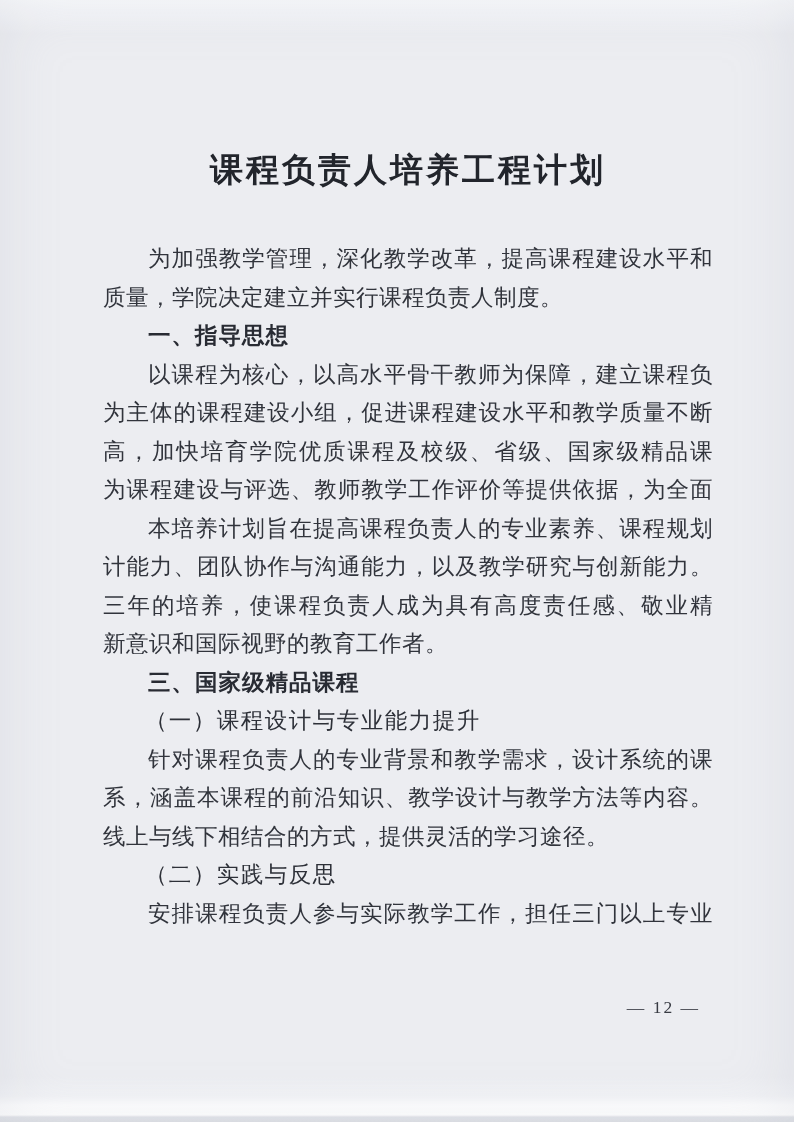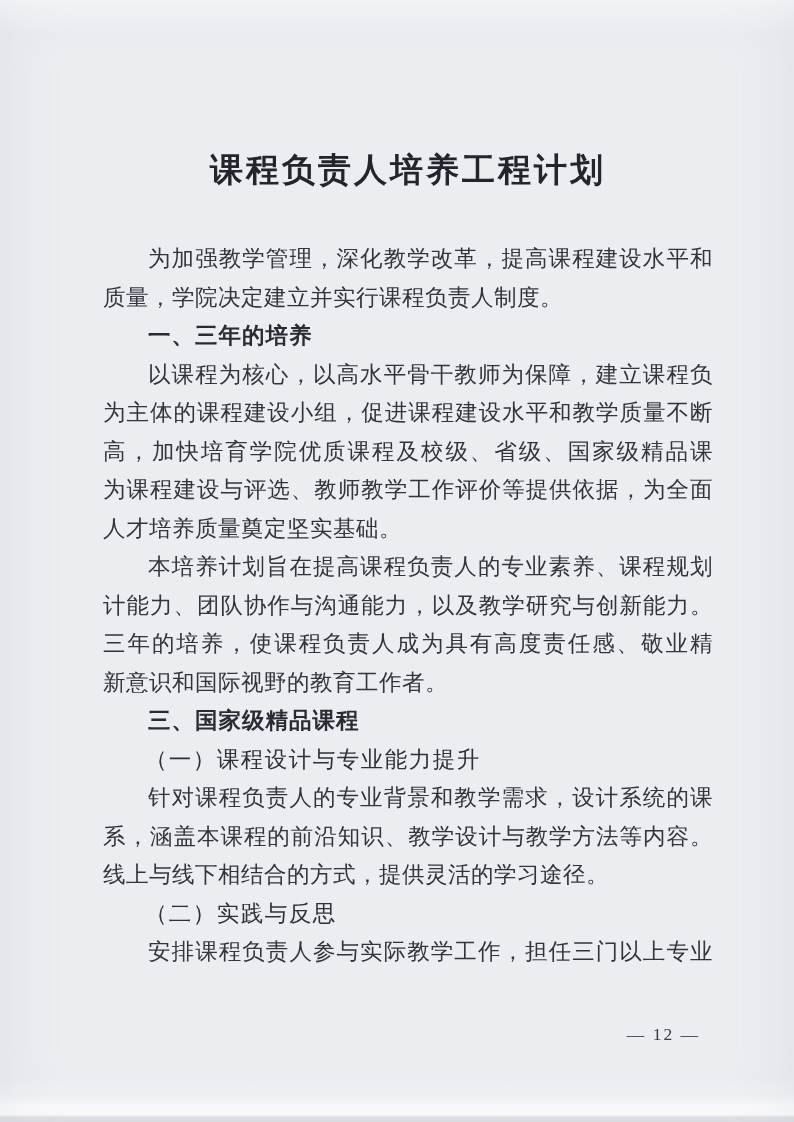--- a/index.html
+++ b/index.html
@@ -55,43 +55,42 @@
     color: #282b33;
     letter-spacing: 1px;
   }
   .line.subheading {
     text-indent: 1.85em;
     letter-spacing: 1.5px;
     color: #2d3038;
   }
   .page-number {
     position: absolute;
-    top: 1024px;
+    top: 997px;
     right: 94px;
     font-size: 17.5px;
     letter-spacing: 2px;
     color: #383b43;
     font-family: "Liberation Serif", "DejaVu Serif", serif;
   }
 </style>
 </head>
 <body style="background-color: rgb(236, 237, 241); color: rgb(49, 52, 60);">
 
 <div class="page">
 
   <div class="doc-title">课程负责人培养工程计划</div>
 
   <div class="line indent fill">为加强教学管理，深化教学改革，提高课程建设水平和建设</div>
   <div class="line">质量，学院决定建立并实行课程负责人制度。</div>
-  <div class="line heading">一、三年的培养</div>
+  <div class="line heading">一、指导思想</div>
   <div class="line indent fill">以课程为核心，以高水平骨干教师为保障，建立课程负责人</div>
   <div class="line fill">为主体的课程建设小组，促进课程建设水平和教学质量不断提</div>
   <div class="line fill">高，加快培育学院优质课程及校级、省级、国家级精品课程，并</div>
   <div class="line fill">为课程建设与评选、教师教学工作评价等提供依据，为全面提高</div>
-  <div class="line">人才培养质量奠定坚实基础。</div>
   <div class="line indent fill">本培养计划旨在提高课程负责人的专业素养、课程规划与设</div>
   <div class="line fill">计能力、团队协作与沟通能力，以及教学研究与创新能力。通过</div>
   <div class="line fill">三年的培养，使课程负责人成为具有高度责任感、敬业精神、创</div>
   <div class="line">新意识和国际视野的教育工作者。</div>
   <div class="line heading">三、国家级精品课程</div>
   <div class="line subheading">（一）课程设计与专业能力提升</div>
   <div class="line indent fill">针对课程负责人的专业背景和教学需求，设计系统的课程体</div>
   <div class="line fill">系，涵盖本课程的前沿知识、教学设计与教学方法等内容。采用</div>
   <div class="line">线上与线下相结合的方式，提供灵活的学习途径。</div>
   <div class="line subheading">（二）实践与反思</div>

